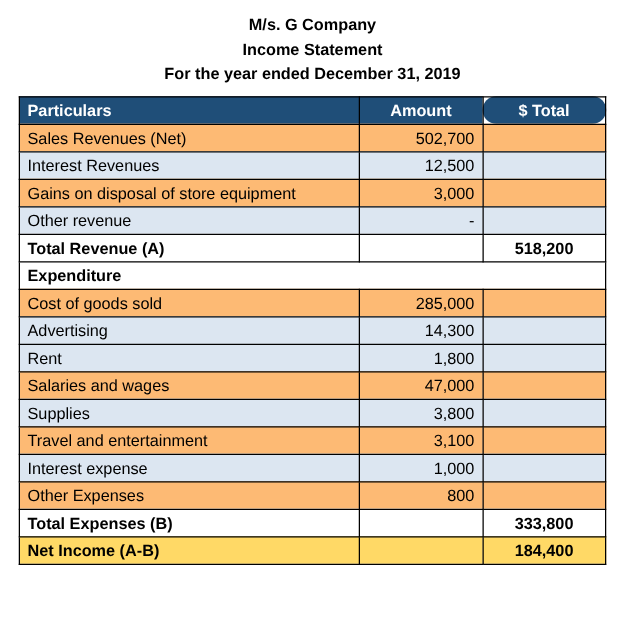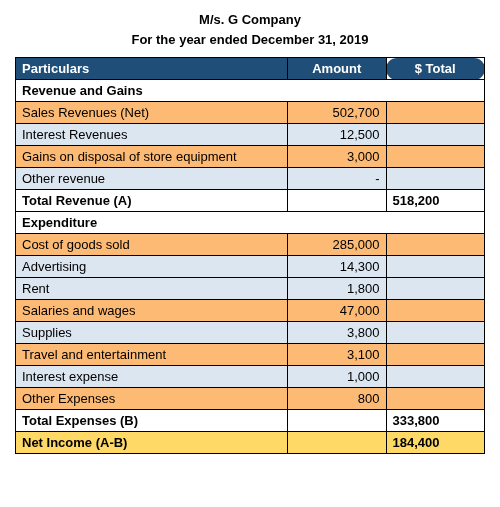--- a/index.html
+++ b/index.html
@@ -47,47 +47,45 @@
     .row-even { background-color: #dce6f1; }
     .total-row td {
       font-weight: bold;
       background: #fff;
     }
     .net-income-row td {
       font-weight: bold;
       background: #ffd966;
     }
     td.amount-cell { text-align: right; }
-    td.total-cell { text-align: left; }
+    td.total-cell { text-align: center; }
   </style>
 </head>
 <body>
 
 <div class="header">
   <div class="header-line">M/s. G Company</div>
+  <div class="header-line">Income Statement</div>
   <div class="header-line">For the year ended December 31, 2019</div>
 </div>
 
 <table>
   <colgroup>
     <col class="col-particulars">
     <col class="col-amount">
     <col class="col-total">
   </colgroup>
   <thead>
     <tr class="header-row">
       <th class="col-particulars">Particulars</th>
       <th class="col-amount">Amount</th>
       <th class="col-total">$ Total</th>
     </tr>
   </thead>
   <tbody id="table-body">
-  <tr class="section-header">
-    <td colspan="3"><strong>Revenue and Gains</strong></td>
-  </tr>
       <tr class="row-odd">
       <td>Sales Revenues (Net)</td>
       <td class="amount-cell">502,700</td>
       <td class="total-cell"></td>
     </tr>
       <tr class="row-even">
       <td>Interest Revenues</td>
       <td class="amount-cell">12,500</td>
       <td class="total-cell"></td>
     </tr>

